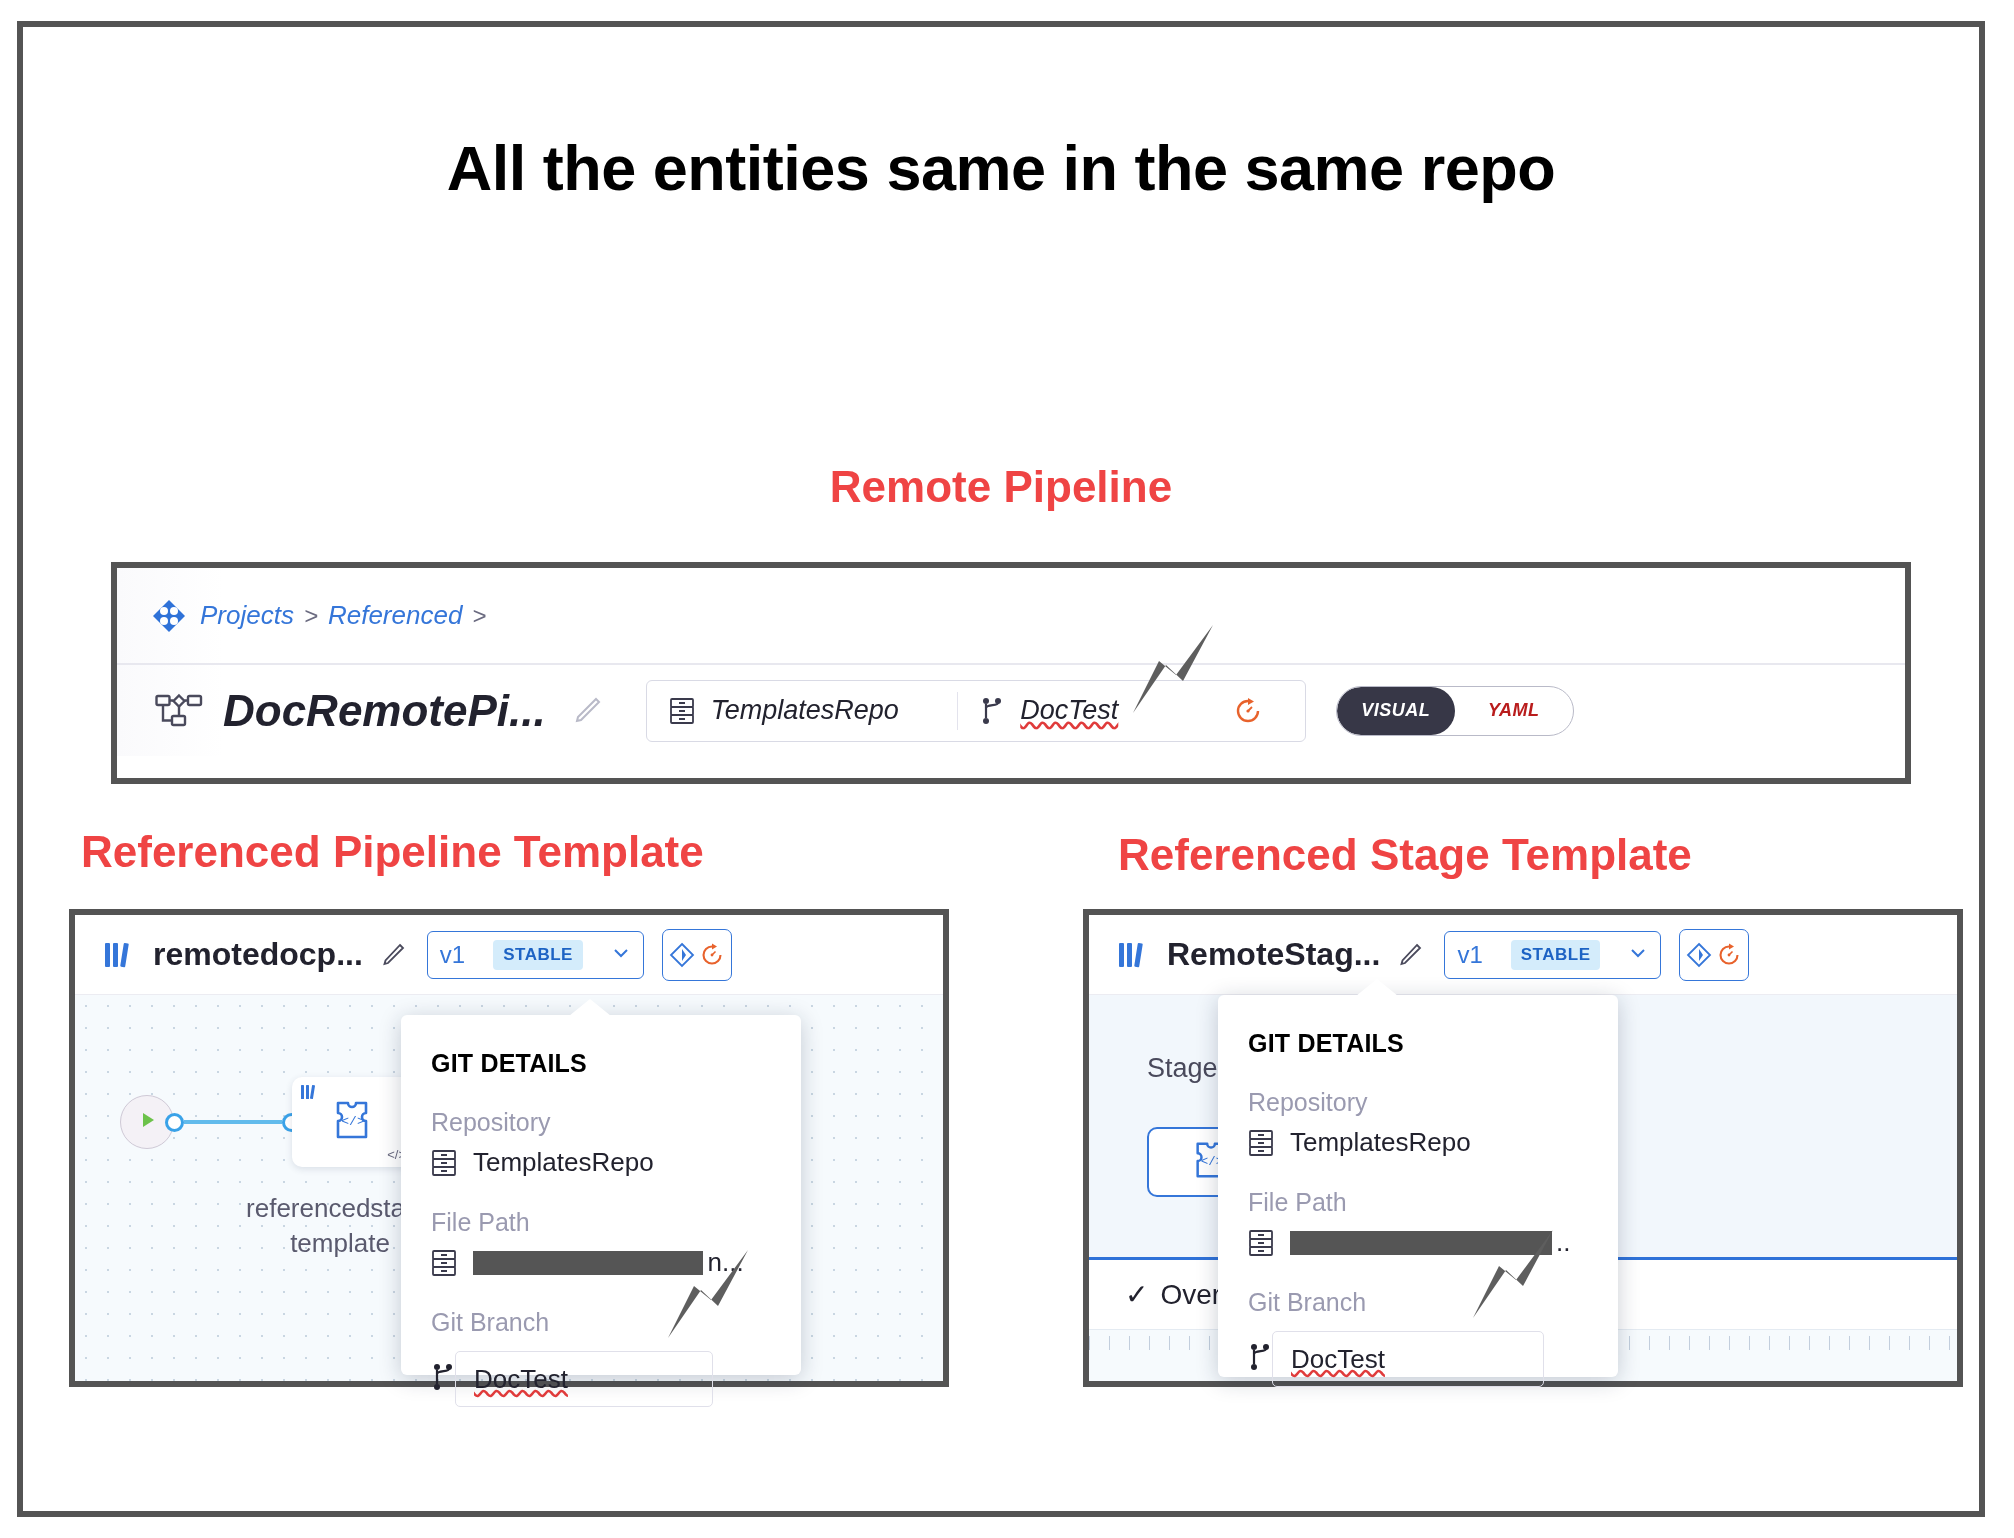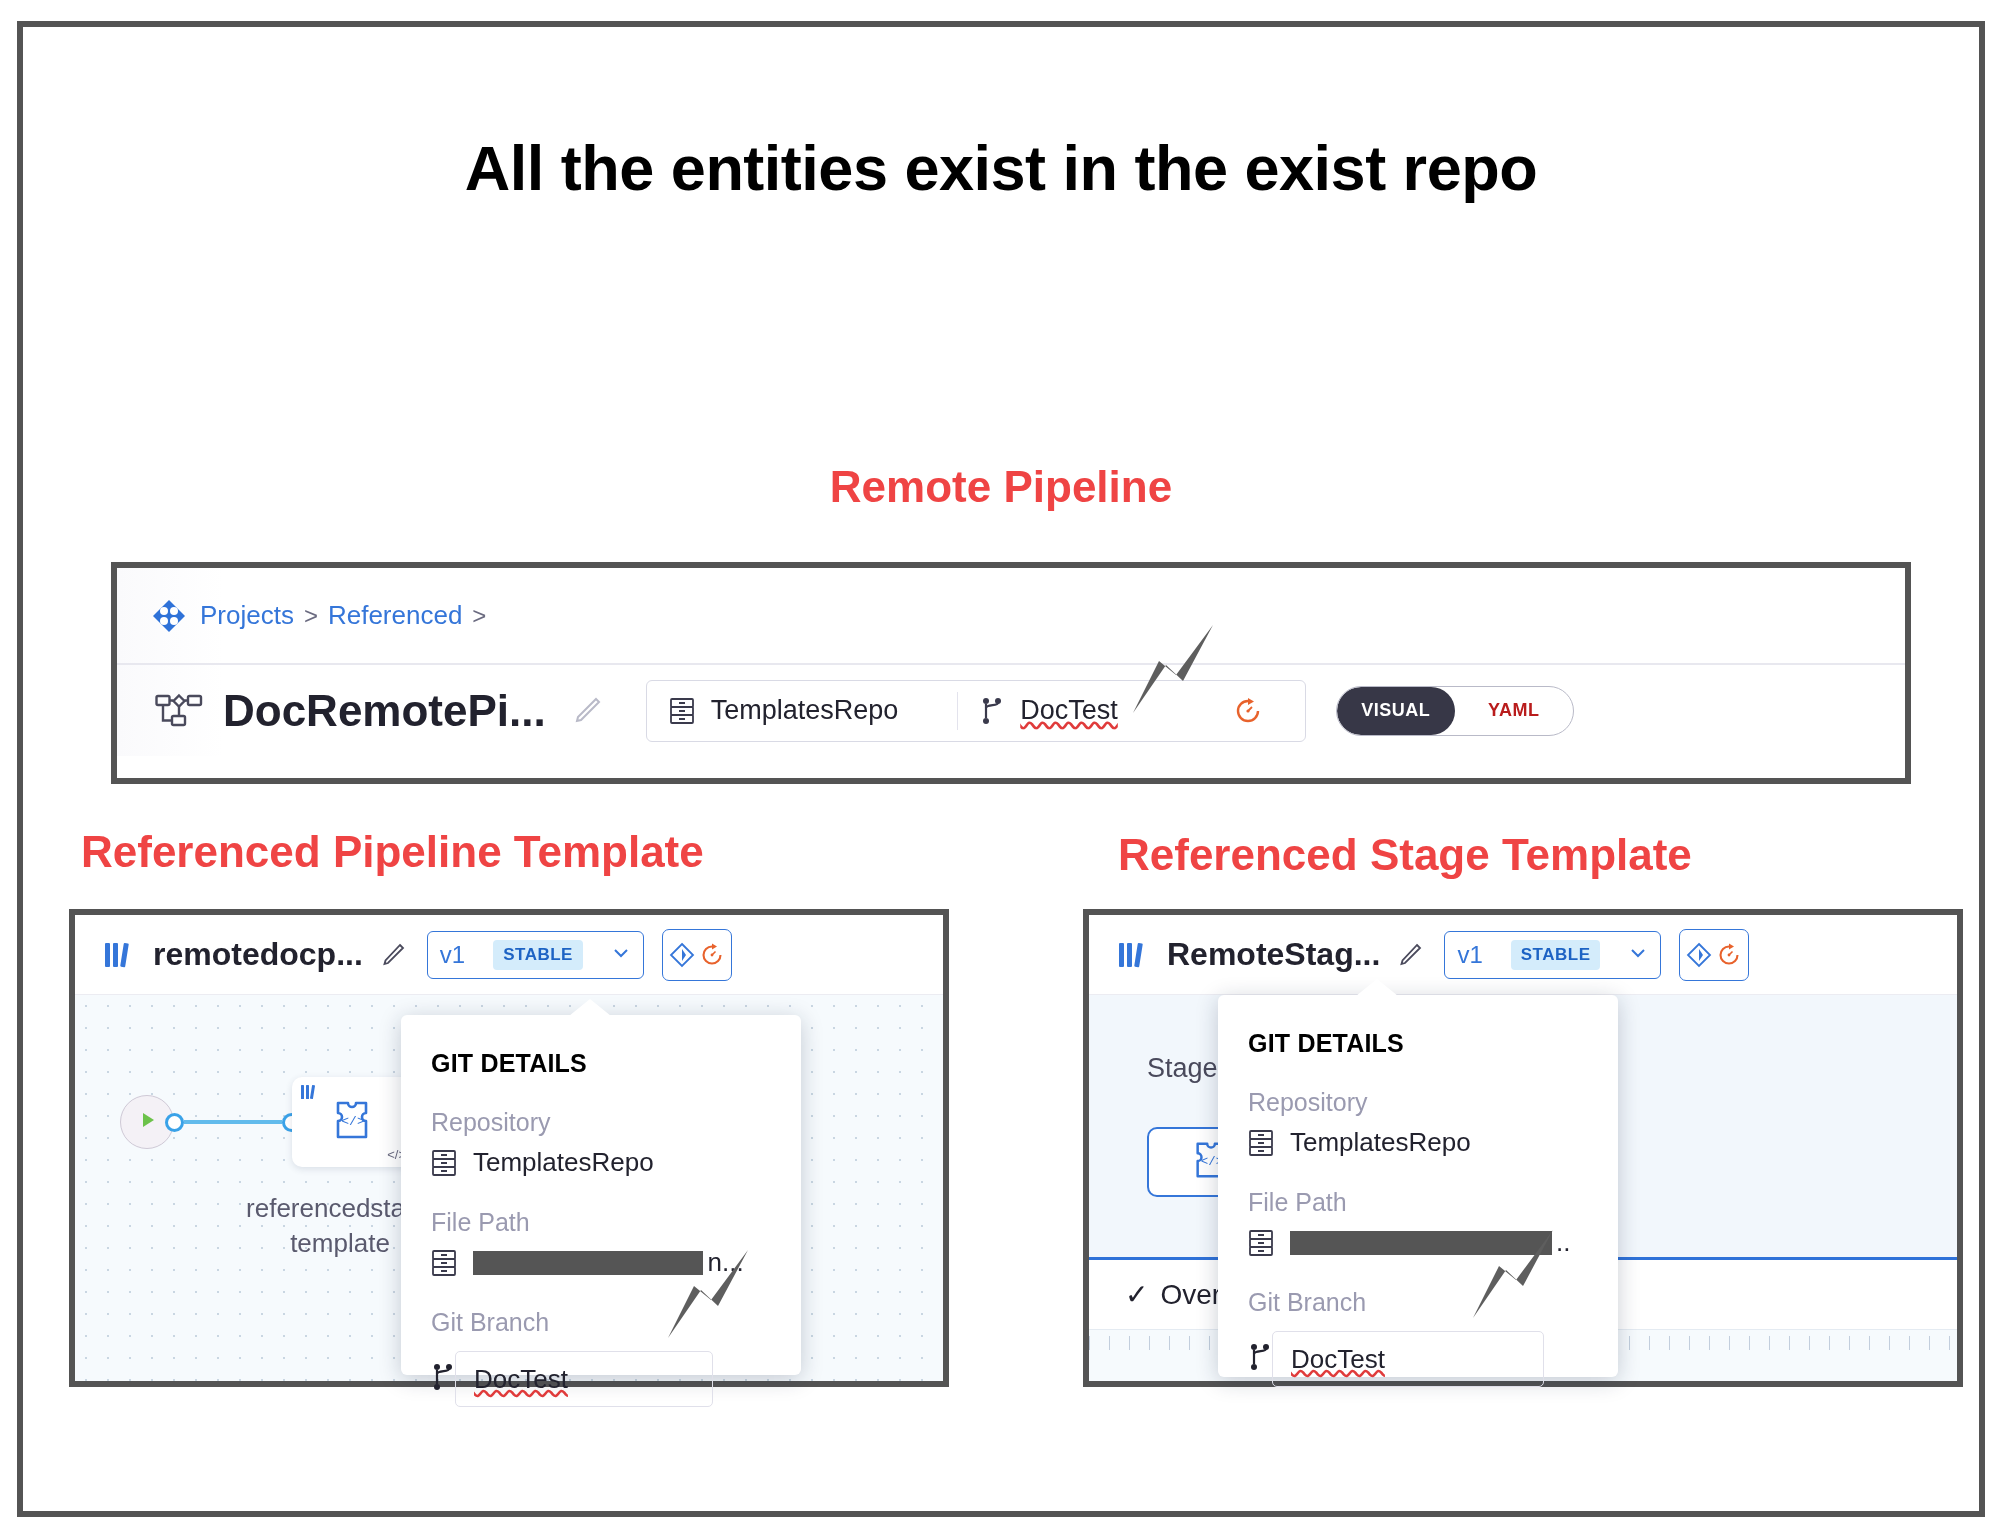--- a/index.html
+++ b/index.html
@@ -35,21 +35,21 @@
   
   .frame {
     position: absolute;
     border: 6px solid #545454;
     background: #ffffff;
     overflow: hidden;
   }
 
   
   #remote-pipeline-card {
-    left: 88px; top: 535px; width: 1800px; height: 222px;
+    left: 88px; top: 535px; width: 1800px; height: 222px; font-style: italic;
   }
   .rp-breadcrumb-row {
     position: relative; height: 97px;
     border-bottom: 2px solid #e8e8ef;
     display: flex; align-items: center; padding-left: 35px;
     background: linear-gradient(to right,#fafafc,#ffffff 6%);
   }
   .bc-link {
     font-size: 26px; color: #3576d9; margin-right: 10px; white-space: nowrap;
   }
@@ -218,21 +218,21 @@
     background-image: repeating-linear-gradient(to right,#c2cedd 0 1.5px, transparent 1.5px 20px);
     background-size: 20px 14px; background-repeat: repeat-x; background-position: 0 6px;
     border-top:1px solid #e4ebf2;
   }
 </style>
 </head>
 <body>
 
 <div id="page">
 
-  <div class="main-title">All the entities exist in the exist repo</div>
+  <div class="main-title">All the entities same in the same repo</div>
 
   <div class="section-title" id="remote-pipeline-heading">Remote Pipeline</div>
   <div class="section-title" id="ref-stage-heading">Referenced Stage Template</div>
   <div class="section-title" id="ref-pipeline-heading">Referenced Pipeline Template</div>
 
   <div class="frame" id="remote-pipeline-card">
 
     <div class="rp-breadcrumb-row">
       <span class="bc-icon">
         <svg viewBox="0 0 34 34" width="34" height="34">

